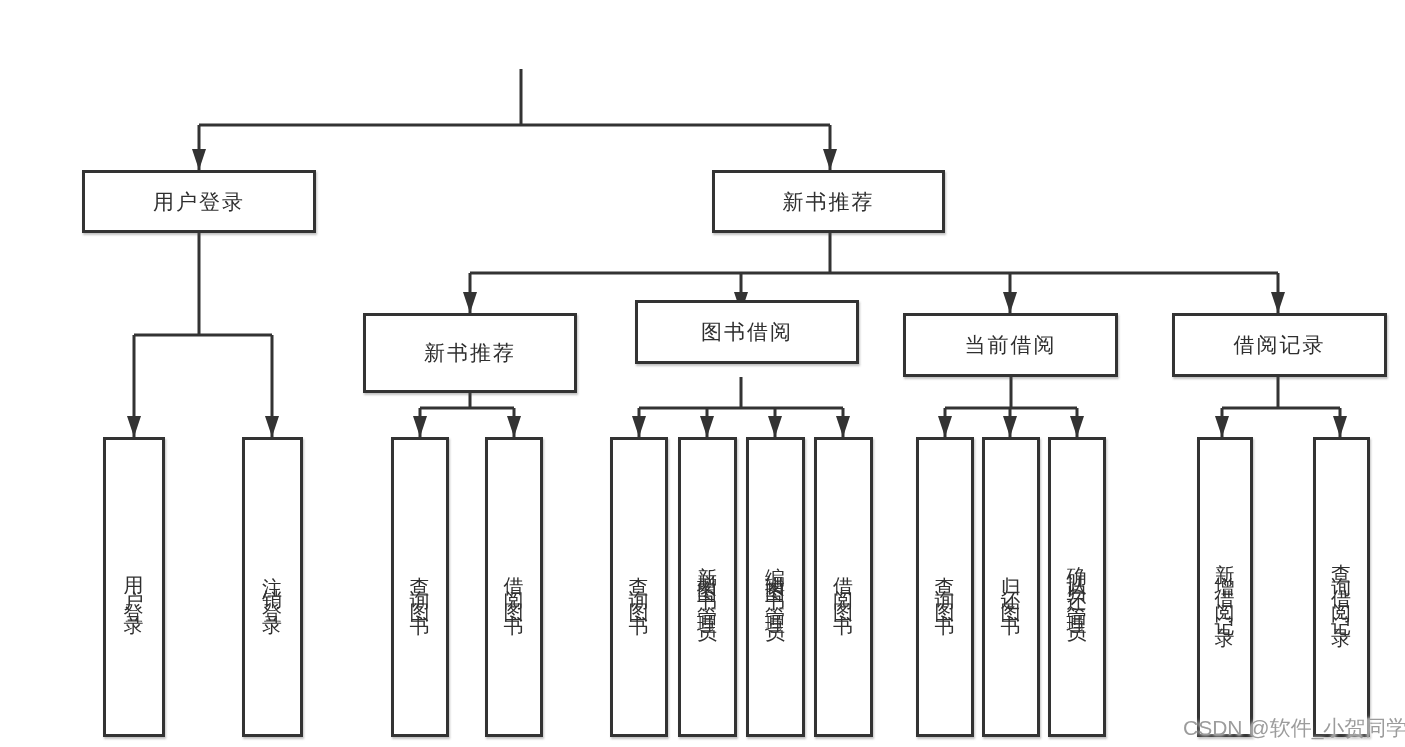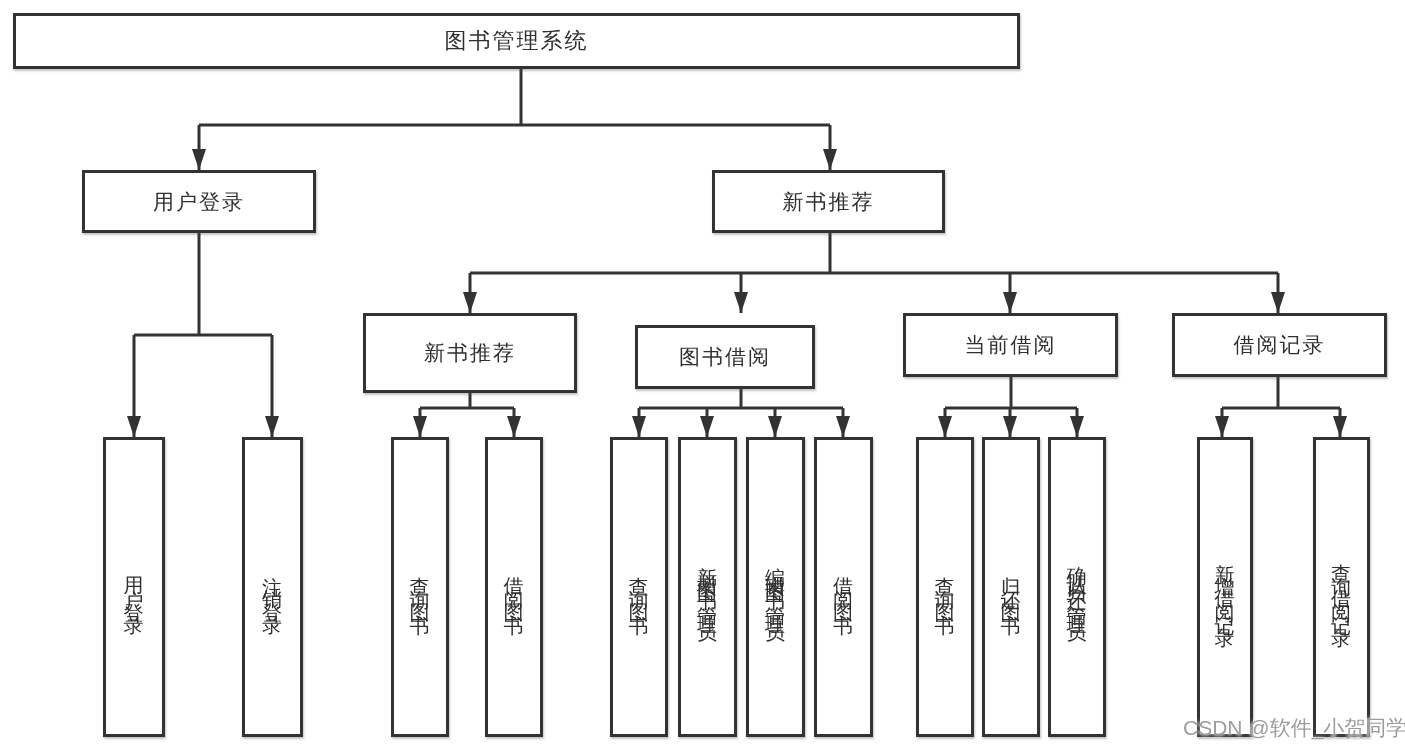--- a/index.html
+++ b/index.html
@@ -83,35 +83,32 @@
       <polygon points="768,416 782,416 775,437"></polygon>
       <polygon points="836,416 850,416 843,437"></polygon>
       <polygon points="938,416 952,416 945,437"></polygon>
       <polygon points="1003,416 1017,416 1010,437"></polygon>
       <polygon points="1070,416 1084,416 1077,437"></polygon>
       <polygon points="1215,416 1229,416 1222,437"></polygon>
       <polygon points="1333,416 1347,416 1340,437"></polygon>
     </g>
   </svg>
 
-  <div class="node hnode root" style="left:13px; top:13px; width:1007px; height:56px;">
-    <span>图书管理系统</span>
-  </div>
 
   <div class="node hnode" style="left:82px; top:170px; width:234px; height:63px;">
     <span>用户登录</span>
   </div>
   <div class="node hnode" style="left:712px; top:170px; width:233px; height:63px;">
     <span>新书推荐</span>
   </div>
 
   <div class="node hnode" style="left:363px; top:313px; width:214px; height:80px;">
     <span>新书推荐</span>
   </div>
-  <div class="node hnode" style="left:635px; top:325px; width:180px; height:64px;">
+  <div class="node hnode" style="left:635px; top:300px; width:224px; height:64px;">
     <span>图书借阅</span>
   </div>
   <div class="node hnode" style="left:903px; top:313px; width:215px; height:64px;">
     <span>当前借阅</span>
   </div>
   <div class="node hnode" style="left:1172px; top:313px; width:215px; height:64px;">
     <span>借阅记录</span>
   </div>
 
   <div class="node vnode" style="left:103px; top:437px; width:62px; height:300px;">

